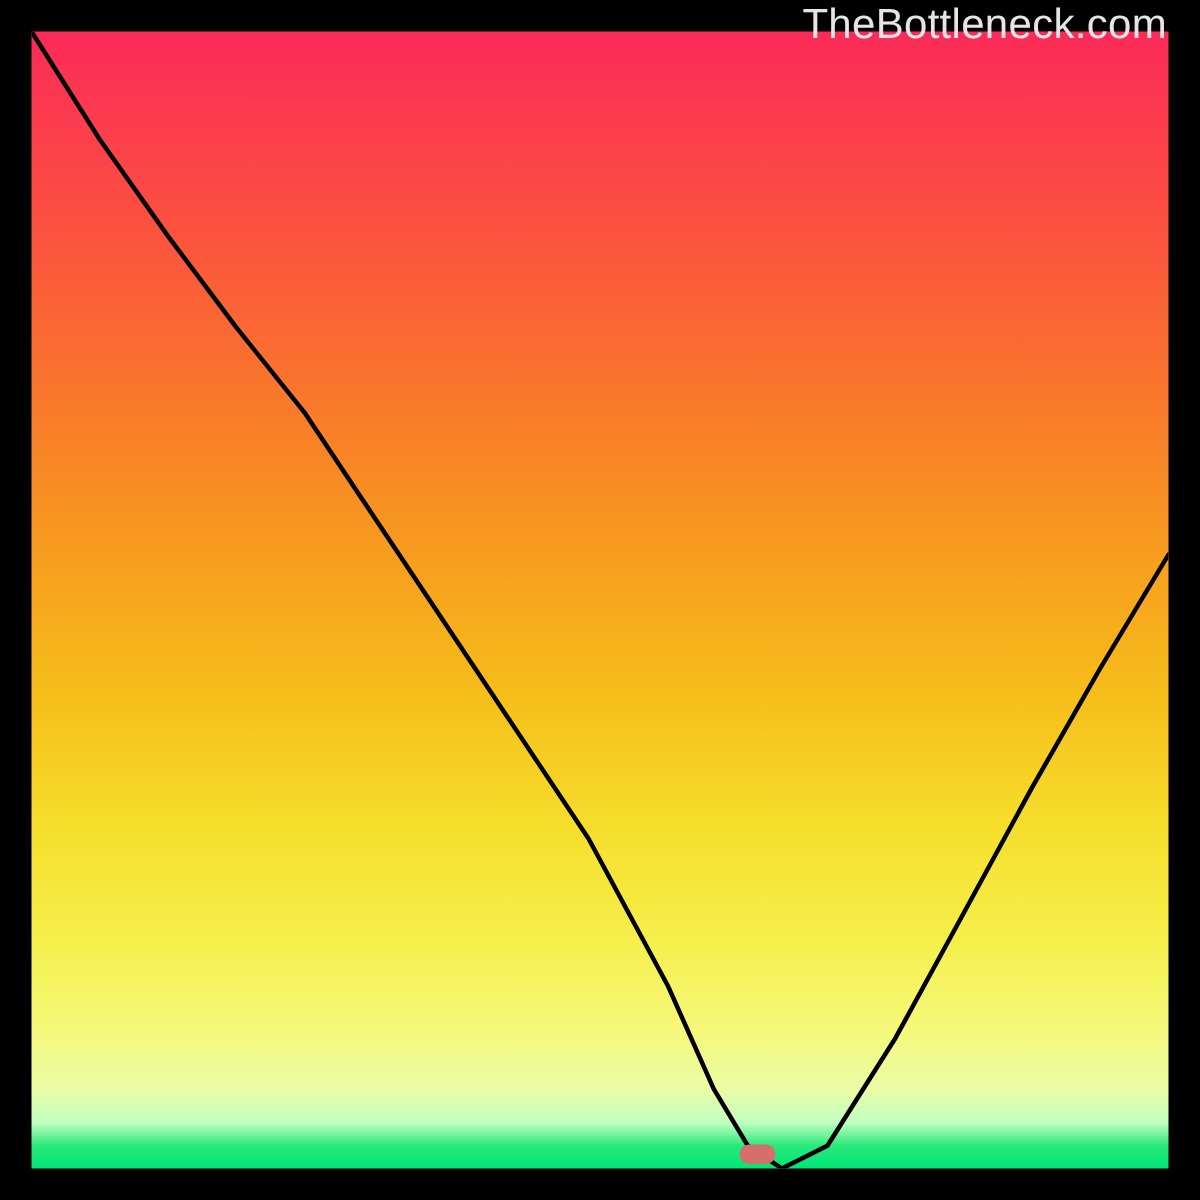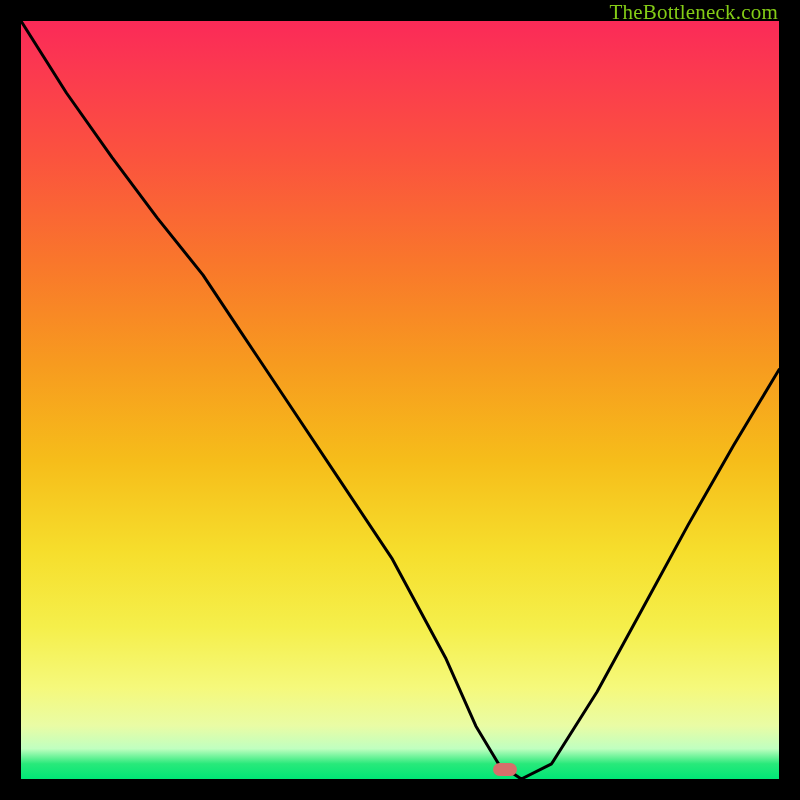--- a/index.html
+++ b/index.html
@@ -46,25 +46,24 @@
   }
   .marker {
     position: absolute;
     background: #d66f6b;
     border-radius: 10px;
   }
   .watermark {
     position: absolute;
     top: 0px;
     right: 22px;
-    color: #84cc16;
-    font-size: 21px;
+    color: #e5e5e5;
+    font-size: 28px;
     font-weight: 500;
     letter-spacing: 0.2px;
-    font-family: Liberation Serif, serif;
   }
 </style>
 </head>
 <body>
 
 <div class="plot-area">
   <div class="gradient-bg"></div>
   <svg class="curve-svg" viewBox="0 0 758 758" preserveAspectRatio="none">
     <path id="curve-path" fill="none" stroke="#000000" stroke-width="3" stroke-linecap="round" stroke-linejoin="round" d="M0.0 0.0 L45.5 72.0 L91.0 136.4 L136.4 197.1 L181.9 253.9 L219.8 310.8 L265.3 379.0 L318.4 458.6 L371.4 538.2 L424.5 636.7 L454.8 704.9 L477.5 742.8 L500.3 758.0 L530.6 742.8 L576.1 670.8 L621.6 587.5 L667.0 504.1 L712.5 424.5 L758.0 348.7"></path>
   </svg>

